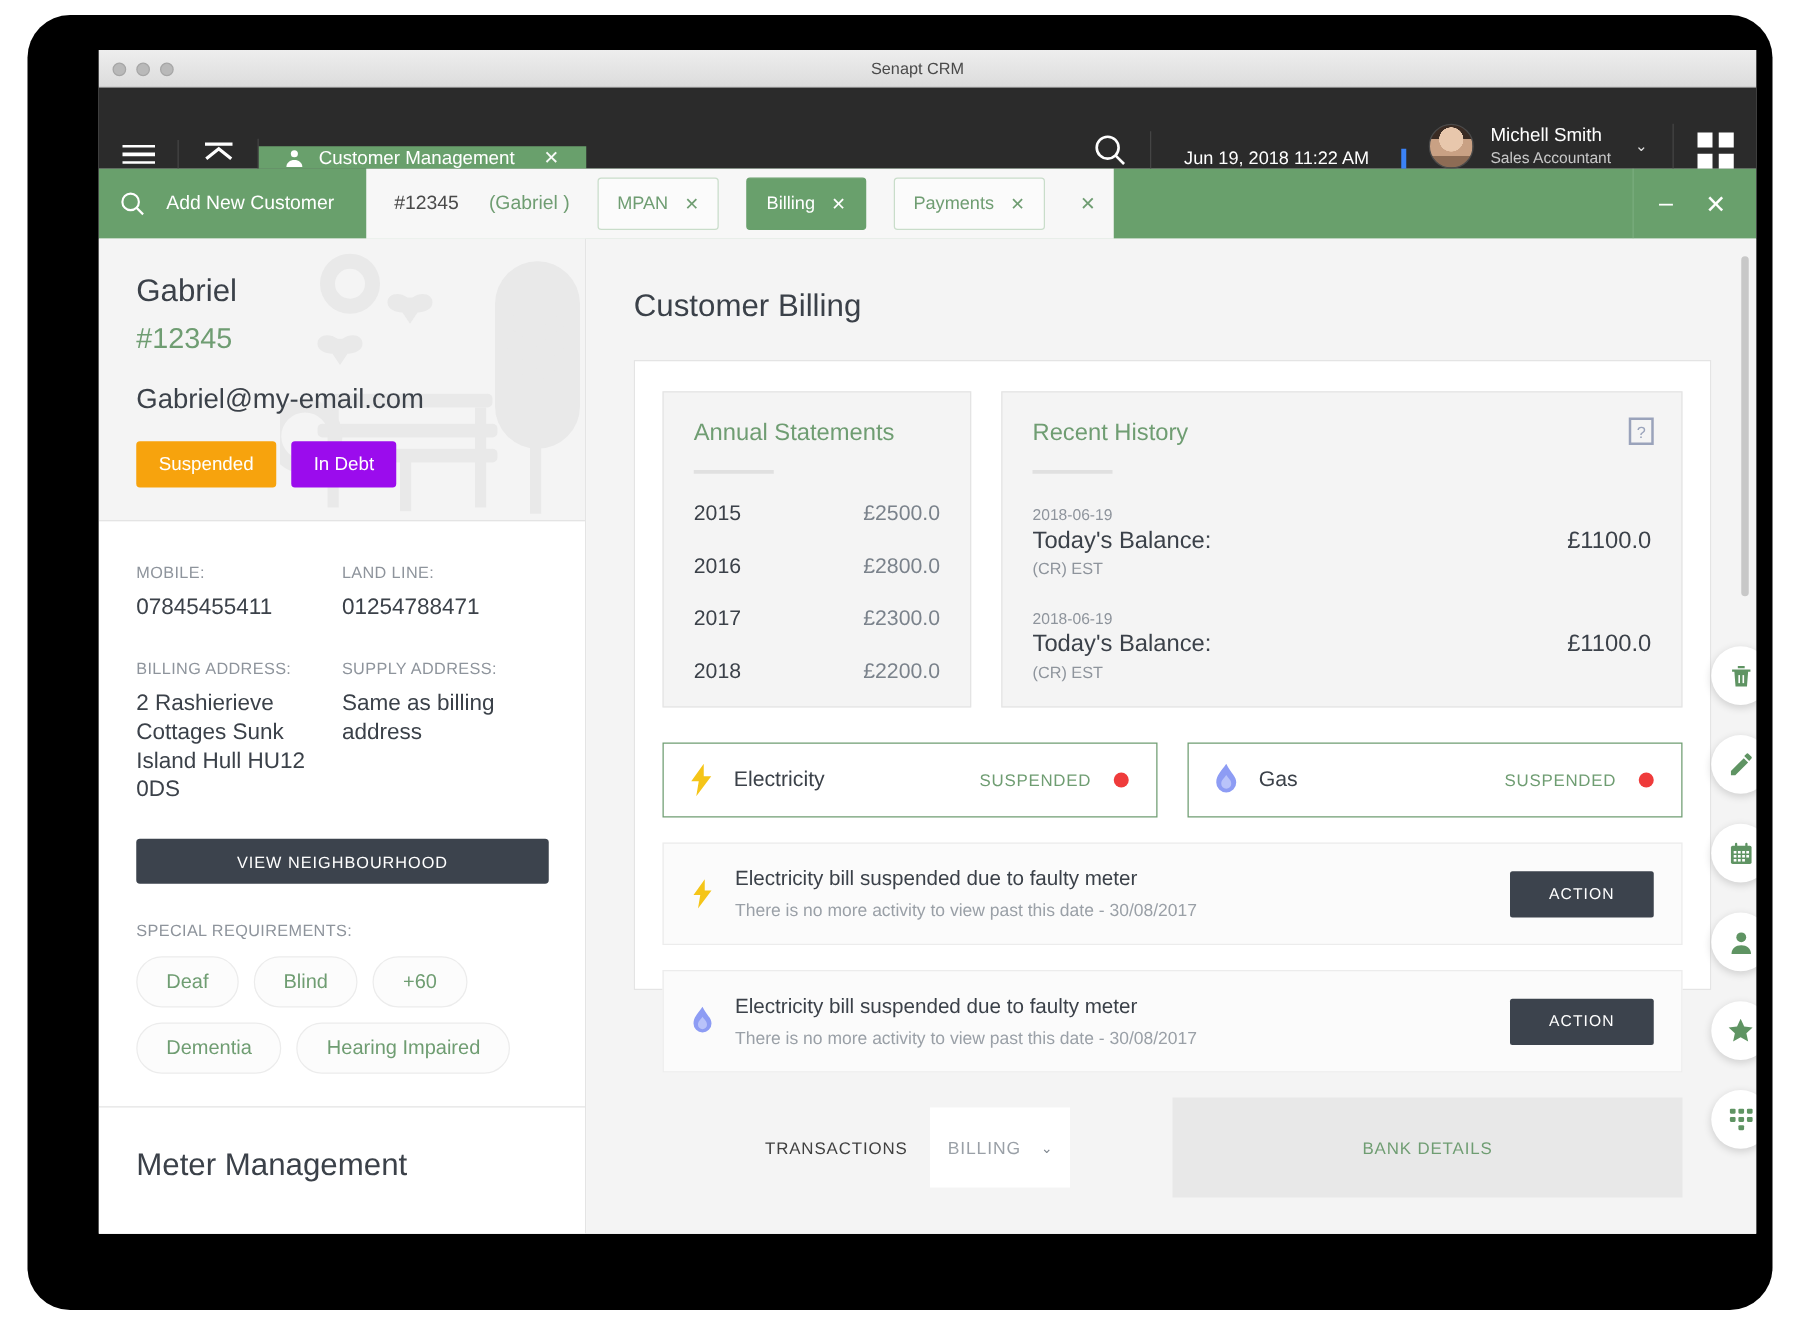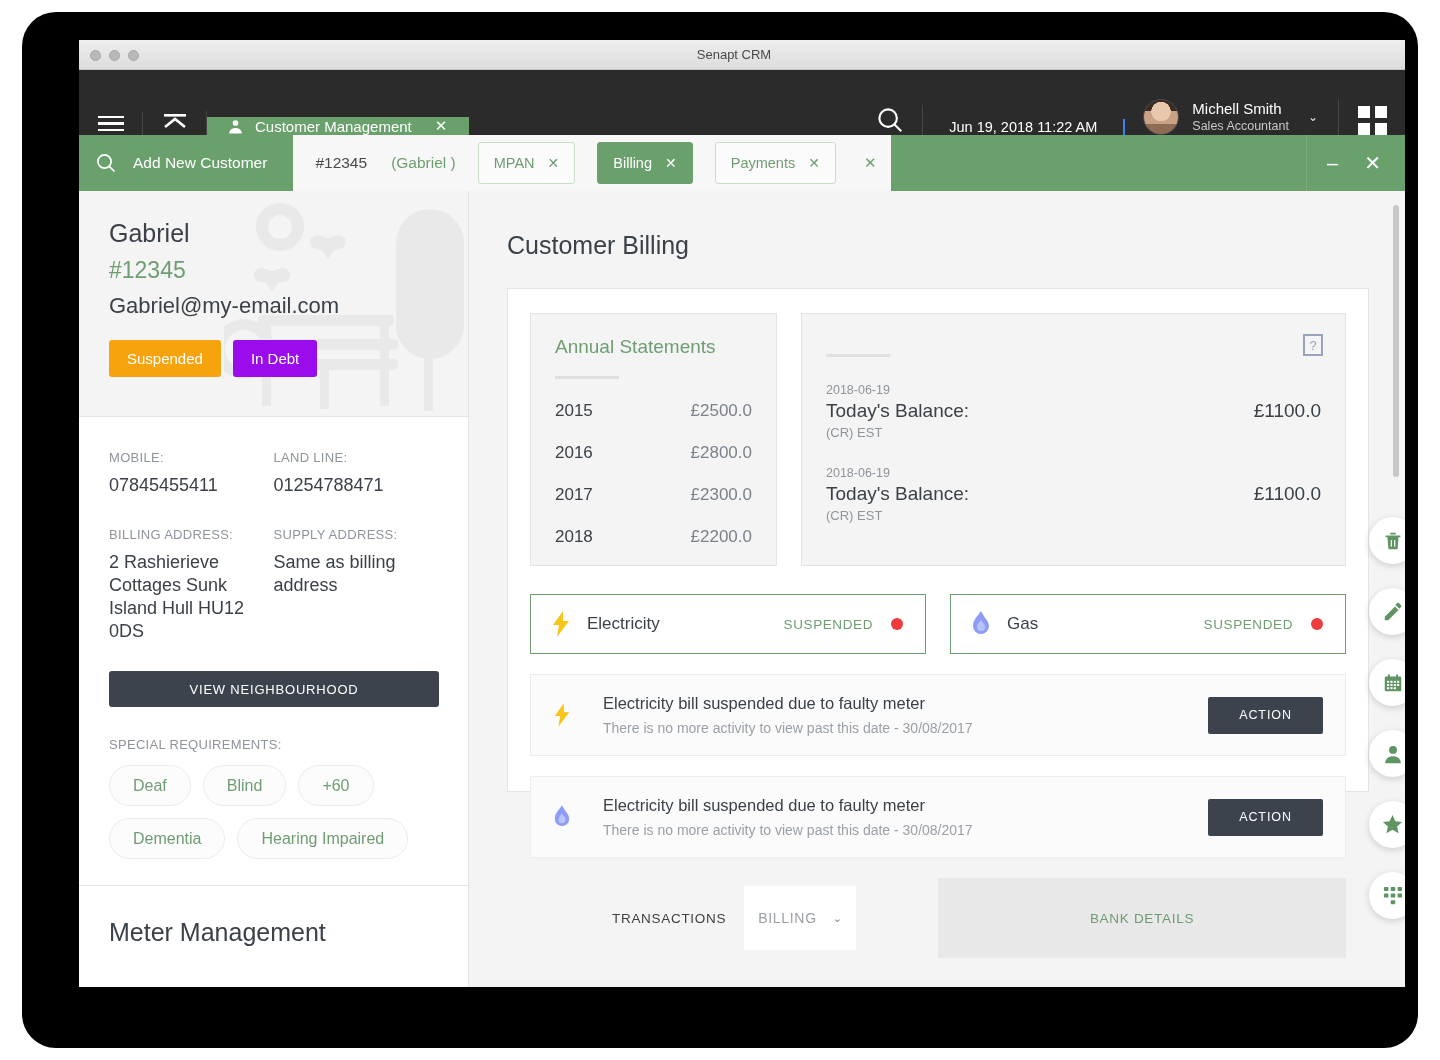--- a/index.html
+++ b/index.html
@@ -82,21 +82,21 @@
   #nav-search {
     width: 66px;
     display: flex; align-items: center; justify-content: center;
     border-right: 1px solid #454545;
     cursor: pointer;
   }
   #nav-date {
     padding: 0 26px;
     display: flex; align-items: center;
     font-size: 14.5px;
-    border-right: 2px solid #3b82f6;
+    border-right: 4px solid #3b82f6;
     white-space: nowrap;
   }
   #nav-user {
     display: flex; align-items: center; gap: 13px;
     padding: 0 20px 0 18px;
     border-right: 1px solid #454545;
     cursor: pointer;
   }
   #avatar {
     width: 36px; height: 36px; border-radius: 50%;
@@ -183,21 +183,21 @@
     height: 226px;
     background: #f4f4f4;
     border-bottom: 1px solid #e4e4e4;
     padding: 28px 0 0 30px;
     overflow: hidden;
   }
   #park { position: absolute; right: -6px; top: 0; opacity: 1; }
   #side-head .inner { position: relative; }
   .cust-name { font-size: 25px; color: #3b4149; font-weight: normal; }
   .cust-id { font-size: 23px; color: #6f9d72; margin-top: 9px; }
-  .cust-email { font-size: 22px; color: #3b4149; margin-top: 9px; }
+  .cust-email { font-size: 22px; color: #3b4149; margin-top: 22px; }
   .badges { margin-top: 21px; display: flex; gap: 12px; }
   .badge {
     border: none; border-radius: 3px;
     padding: 0 18px; height: 37px;
     color: #fff; font-size: 15px;
     display: flex; align-items: center;
     cursor: pointer;
   }
 
   #side-mid { padding: 33px 30px 0 30px; border-bottom: 1px solid #e4e4e4; padding-bottom: 26px; }
@@ -285,21 +285,21 @@
   .util .dot { width: 12px; height: 12px; border-radius: 50%; background: #ef3b3b; margin-left: 18px; }
 
   .act {
     margin-top: 20px;
     background: #fbfbfb;
     border: 1px solid #ececec;
     height: 82px;
     display: flex; align-items: center;
     padding: 0 22px 0 22px;
   }
-  .act .texts { margin-left: 32px; }
+  .act .texts { margin-left: 17px; }
   .act .t1 { font-size: 16.5px; color: #3b4149; }
   .act .t2 { font-size: 14px; color: #9aa0a7; margin-top: 7px; }
   .act-btn {
     margin-left: auto;
     width: 115px; height: 37px;
     background: #3c434d; color: #ffffff;
     border: none; border-radius: 2px;
     font-size: 12.5px; letter-spacing: .9px;
     font-family: inherit;
     cursor: pointer;
@@ -534,20 +534,21 @@
                 <span class="y">2017</span>
                 <span class="a">£2300.0</span>
               </div>
               <div class="stmt">
                 <span class="y">2018</span>
                 <span class="a">£2200.0</span>
               </div>
             </div>
 
             <div class="panel" id="panel-history">
+              <div class="panel-title">Recent History</div>
               <div id="help-btn">?</div>
               <div class="panel-rule"></div>
               <div class="hist">
                 <div>
                   <div class="date">2018-06-19</div>
                   <div class="line">Today's Balance:</div>
                   <div class="est">(CR) EST</div>
                 </div>
                 <div class="amt">£1100.0</div>
               </div>

